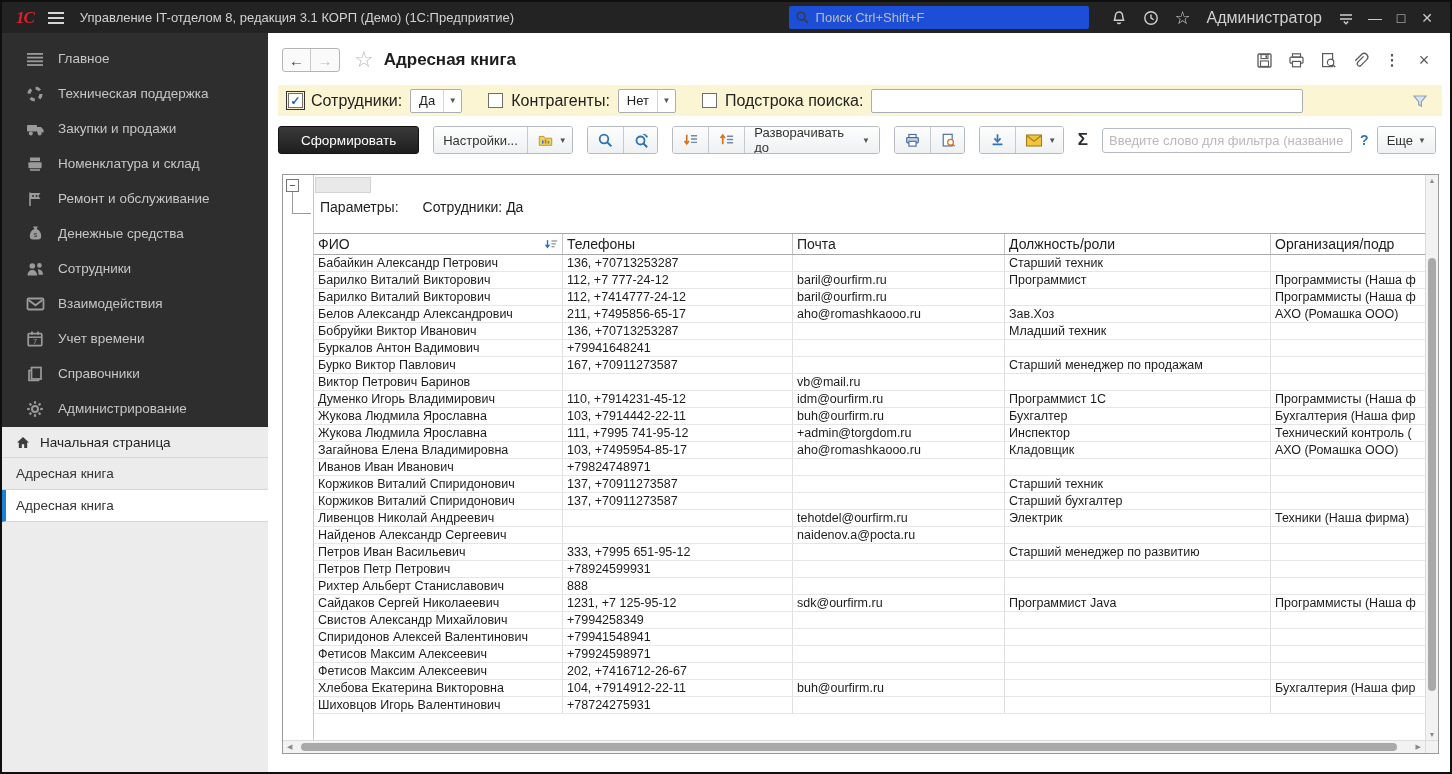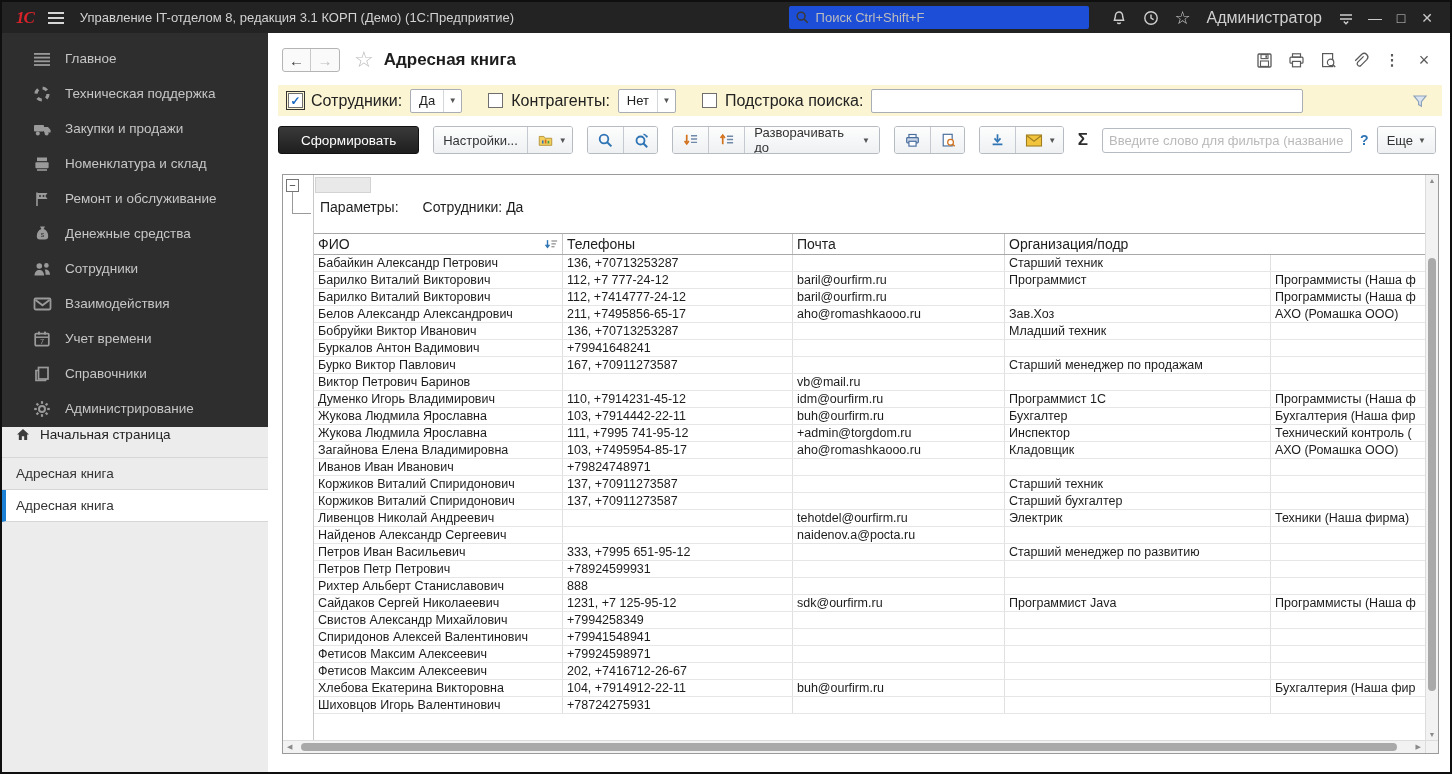--- a/index.html
+++ b/index.html
@@ -20,26 +20,26 @@
                display:flex; align-items:center; padding:0 6px; gap:6px; margin-right:14px; }
   .tb-search .ph { color:#bdbdbd; font-size:13px; }
   .tb-ico { width:22px; height:22px; display:flex; align-items:center; justify-content:center; margin:0 5px; cursor:pointer; }
   .tb-star { font-size:18px; color:#cfcfcf; }
   .tb-user { font-size:16px; margin:0 8px; }
   .winbtn { width:26px; text-align:center; font-size:14px; color:#c9c9c9; cursor:pointer; }
 
   
   .sidebar { position:absolute; top:31px; left:0; width:266px; bottom:0; background:#2e2e2e; }
   .side-nav { position:absolute; top:8px; left:0; right:0; }
-  .side-item { height:35px; display:flex; align-items:center; padding-left:30px; gap:13px;
+  .side-item { height:35px; display:flex; align-items:center; padding-left:23px; gap:13px;
                color:#c6c6c6; font-size:13.5px; cursor:pointer; }
   .side-icon { width:20px; height:18px; display:flex; align-items:center; justify-content:center; }
   .sidebar-bottom { position:absolute; left:0; right:0; top:394px; bottom:0; background:#ececec; }
   .home-row { height:31px; background:#ececec; border-bottom:1px solid #d6d6d6; display:flex;
-              gap:9px; padding-left:13px; font-size:13.5px; color:#222; cursor:pointer; }
+              align-items:center; gap:9px; padding-left:13px; font-size:13.5px; color:#222; cursor:pointer; }
   .side-tab { height:32px; background:#ececec; border-bottom:1px solid #d6d6d6; display:flex;
               align-items:center; padding-left:14px; font-size:13.5px; color:#333; cursor:pointer; }
   .side-tab.active { background:#fff; border-left:4px solid #1b7fd4; padding-left:10px; }
 
   
   .main { position:absolute; left:266px; top:31px; right:0; bottom:0; background:#fff; }
 
   .main-header { position:absolute; top:11px; left:14px; right:14px; height:32px;
                  display:flex; align-items:center; }
   .navbtns { display:flex; border:1px solid #b4b4b4; border-radius:3px; overflow:hidden; background:#fafafa; }
@@ -521,20 +521,23 @@
               <line x1="8.5" y1="5.8" x2="13.5" y2="5.8" stroke="#7a7a7a" stroke-width="1.2"></line>
               <line x1="8.5" y1="9.1" x2="12" y2="9.1" stroke="#7a7a7a" stroke-width="1.2"></line>
             </svg>
         </div>
         <div class="cell c1">
             <span>Телефоны</span>
           </div>
         <div class="cell c2">
             <span>Почта</span>
           </div>
+        <div class="cell c3">
+            <span>Должность/роли</span>
+          </div>
         <div class="cell c4">
             <span>Организация/подр</span>
           </div>
       </div>
 
       <div class="tbody">
   <div class="trow">
     <div class="cell c0">Бабайкин Александр Петрович</div>
     <div class="cell c1">136, +70713253287</div>
     <div class="cell c2"></div>

